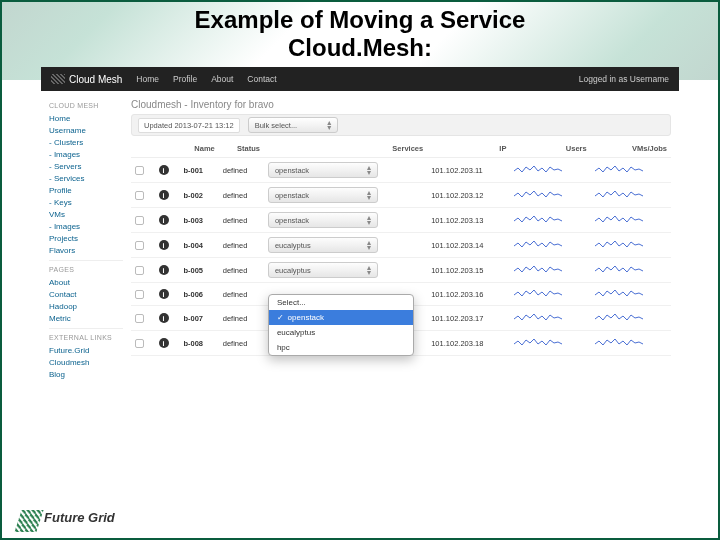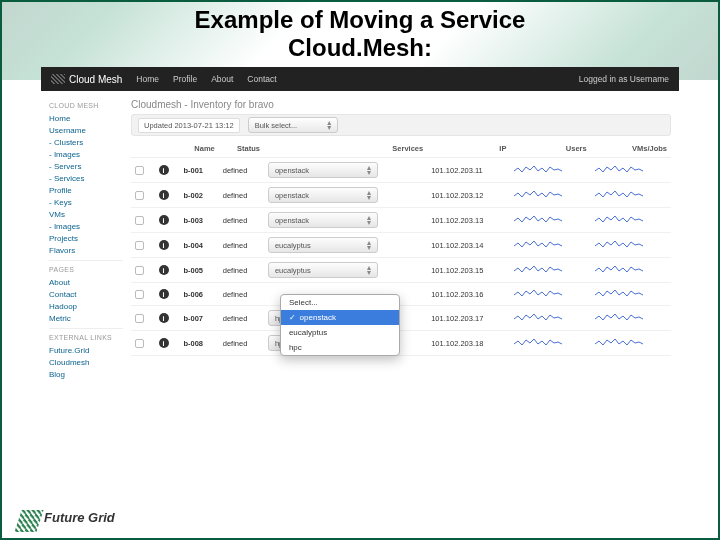--- a/index.html
+++ b/index.html
@@ -26,21 +26,21 @@
 .bulk{background:linear-gradient(#fff,#e8e8e8);border:1px solid #ccc;border-radius:3px;padding:2px 6px;font-size:7.5px;display:flex;align-items:flex-end;gap:30px;color:#555}
 .table{width:100%;border-collapse:collapse;font-size:7.5px}
 .table th{color:#555;font-weight:700;text-align:right;padding:4px 4px;border-bottom:1px solid #eee}
 .table td{padding:4px 4px;border-bottom:1px solid #f0f0f0;vertical-align:middle}
 .cb{width:9px;height:9px;border:1px solid #bbb;border-radius:2px;background:#fff}
 .info-icon{width:10px;height:10px;border-radius:50%;background:#333;color:#fff;font-size:7px;display:inline-flex;align-items:center;justify-content:center;font-weight:700}
 .svc{background:linear-gradient(#fdfdfd,#e6e6e6);border:1px solid #ccc;border-radius:3px;padding:2px 6px;display:flex;align-items:center;justify-content:space-between;width:110px;font-size:7.5px;color:#555}
 .spark{width:50px;height:12px}
 .spark path{stroke:#4a6fd4;stroke-width:1;fill:none}
 .dd{position:relative}
-.dd-menu{position:absolute;top:0;left:12px;width:120px;background:#fff;border:1px solid #aaa;border-radius:4px;box-shadow:0 4px 12px rgba(0,0,0,0.25);font-size:8px;z-index:5;overflow:hidden}
+.dd-menu{position:absolute;top:0;left:0;width:146px;background:#fff;border:1px solid #aaa;border-radius:4px;box-shadow:0 4px 12px rgba(0,0,0,0.25);font-size:8px;z-index:5;overflow:hidden}
 .dd-opt{padding:3px 8px;color:#333}
 .dd-opt.hl{background:#3b7ddd;color:#fff;display:flex;align-items:center;gap:4px}
 .chk{color:#fff;font-size:8px}
 .logo{position:absolute;bottom:8px;left:18px;z-index:3;display:flex;align-items:flex-start;gap:4px;font-style:italic;font-weight:700;font-size:13px;color:#333}
 .logo-grid{width:22px;height:22px;background:linear-gradient(45deg,#2a7f4f 25%,transparent 25%,transparent 50%,#2a7f4f 50%,#2a7f4f 75%,transparent 75%);background-size:5px 5px;transform:skewX(-18deg)}
 .updn{font-size:8px;color:#888;line-height:5px}
 </style>
 </head>
 <body>
 

